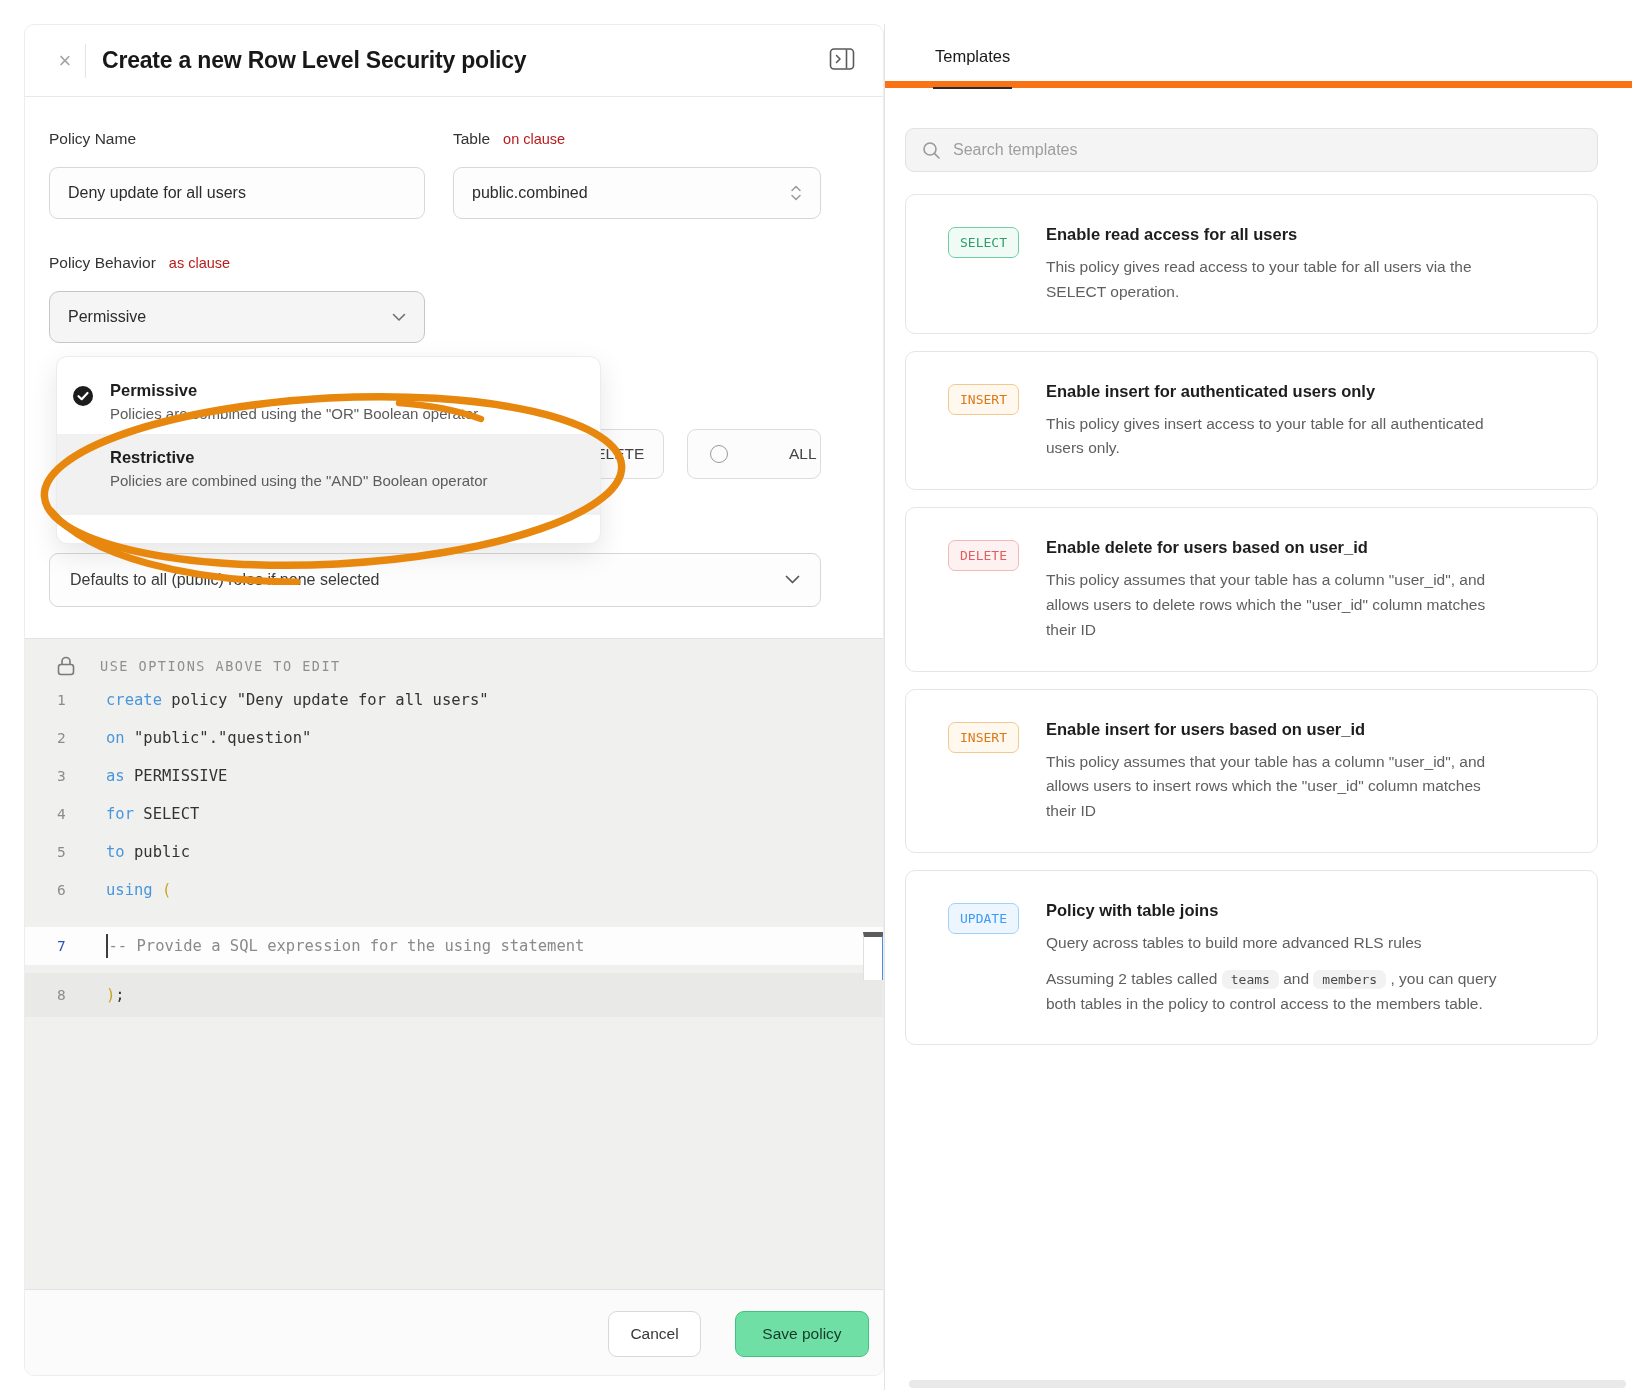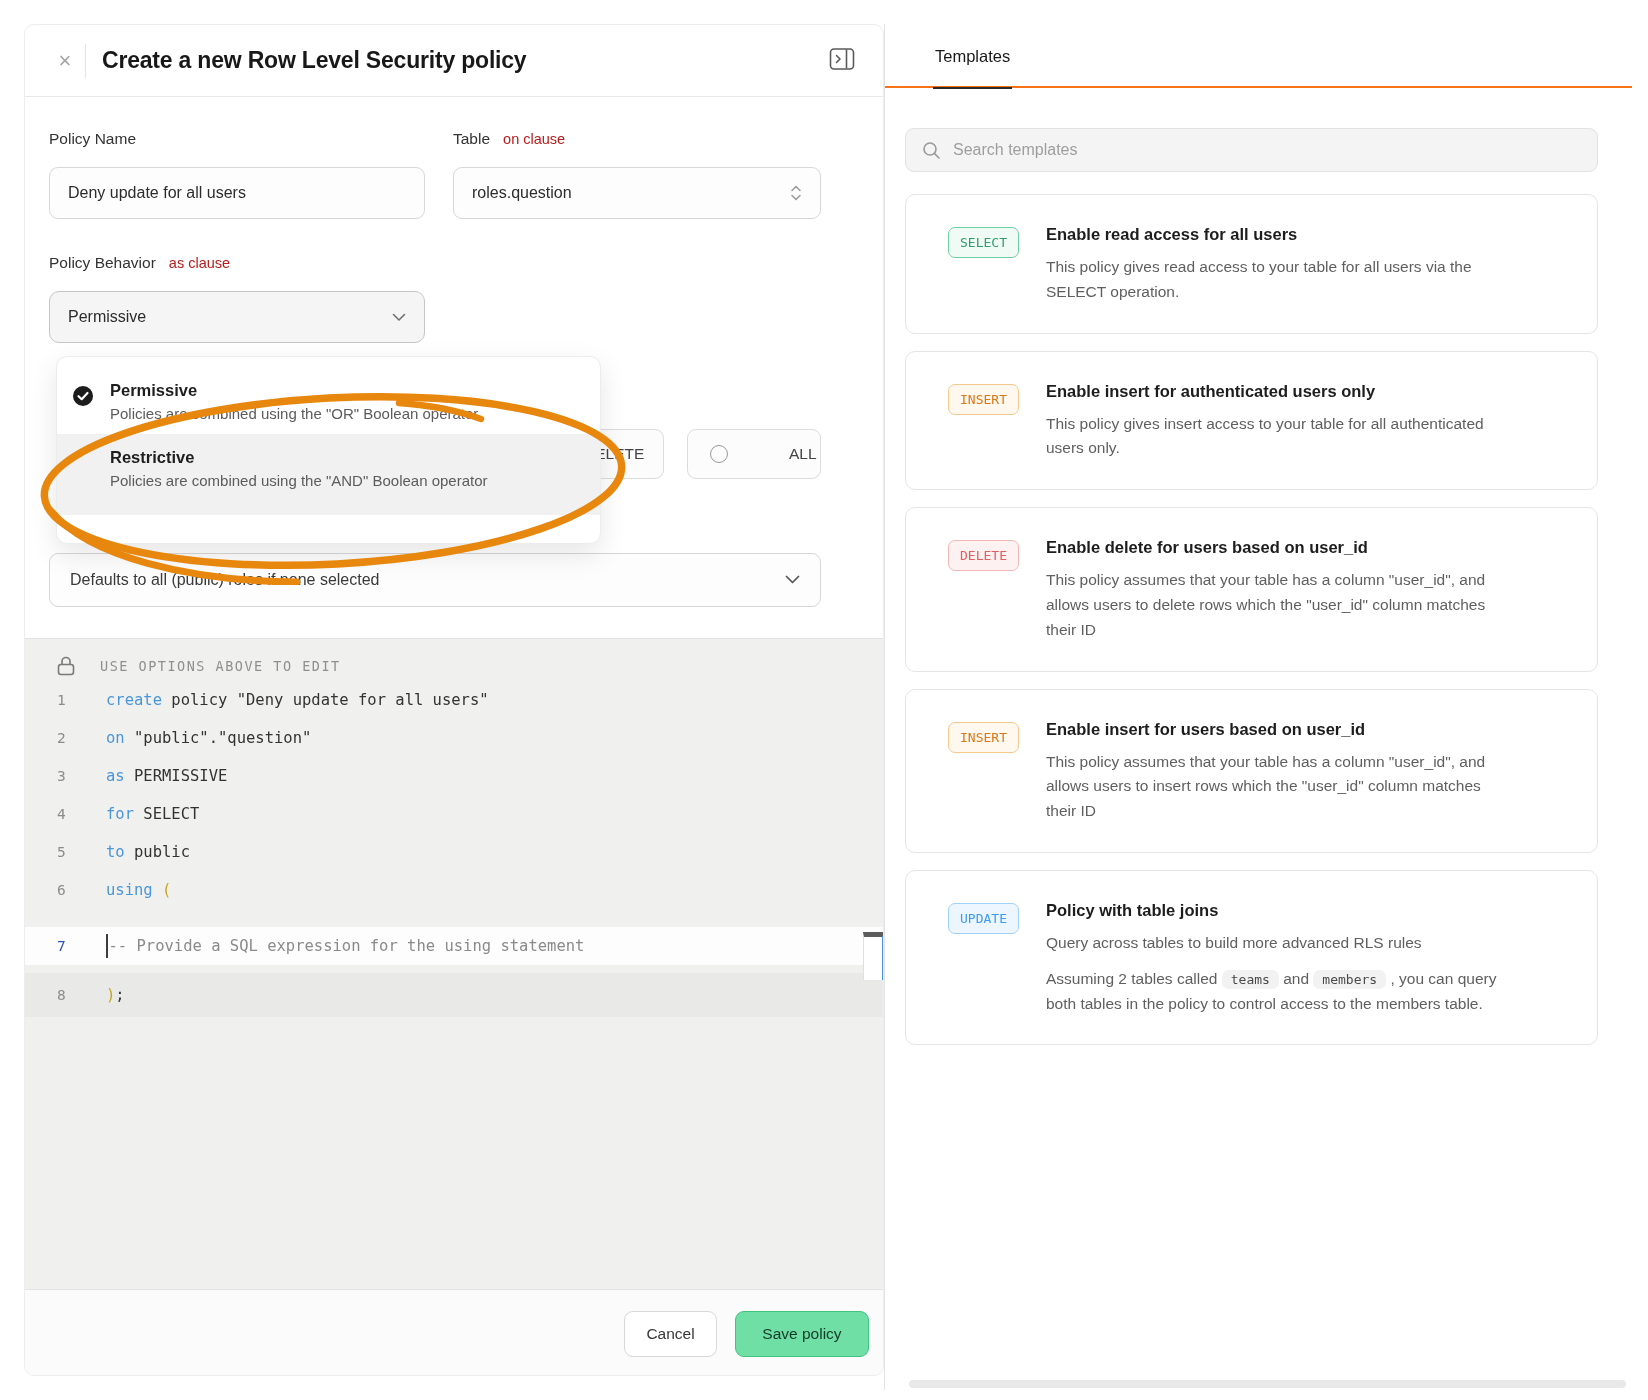--- a/index.html
+++ b/index.html
@@ -56,31 +56,31 @@
   .code-line.active .ln { color:#2f54b8; }
   .code { margin-left:19px; font-size:15.5px; color:#333; white-space:pre; }
   .tok-kw { color:#4a96db; }
   .tok-pl { color:#333333; }
   .tok-yl { color:#c9a525; }
   .tok-cm { color:#8a8a8a; }
   .cursor-bar { display:inline-block; width:1.5px; height:24px; background:#3c3c3c; vertical-align:middle; margin-right:1px; }
   .edge-widget { position:absolute; right:0; top:293px; width:22px; height:48px; background:#ffffff; border-top:5px solid #5c5c5c; border-right:3px solid #4a90e2; border-left:1px solid #e0e0e0; }
 
   
-  .dlg-footer { position:absolute; left:0; top:1264px; width:860px; height:88px; background:#fbfbfb; border-top:1px solid #e3e3e3; display:flex; align-items:center; justify-content:flex-end; gap:18px; padding-right:16px; }
+  .dlg-footer { position:absolute; left:0; top:1264px; width:860px; height:88px; background:#fbfbfb; border-top:1px solid #e3e3e3; display:flex; align-items:center; justify-content:flex-end; gap:34px; padding-right:16px; }
   .btn { height:46px; border-radius:9px; font-size:15.5px; display:flex; align-items:center; justify-content:center; cursor:pointer; font-family:"Liberation Sans", sans-serif; }
   .btn-cancel { width:93px; background:#ffffff; border:1px solid #d8d8d8; color:#383838; }
   .btn-save { width:134px; background:#70dfa6; border:1px solid #41c281; color:#123a26; font-weight:500; }
 
   
   .annotation { position:absolute; left:4px; top:356px; z-index:30; pointer-events:none; }
 
   
   .tpanel { position:absolute; left:884px; top:24px; width:748px; height:1366px; background:#fff; border-left:1px solid #e3e3e3; overflow:hidden; }
-  .tab-row { position:relative; height:64px; border-bottom:2px solid #f97316; }
+  .tab-row { position:relative; height:64px; border-bottom:7px solid #f97316; }
   .tab { position:absolute; left:50px; top:0; height:64px; display:flex; align-items:center; font-size:16.5px; font-weight:500; color:#1a1a1a; cursor:pointer; }
   .tab::after { content:""; position:absolute; left:-2px; right:-2px; bottom:-1px; height:2.5px; background:#2b2b2b; }
   .tp-content { padding:40px 34px 0 20px; }
   .search-box { position:relative; height:44px; background:#f4f4f4; border:1px solid #e2e2e2; border-radius:9px; display:flex; align-items:center; }
   .search-icon { margin-left:16px; width:19px; height:19px; flex:none; }
   .search-input { border:none; outline:none; background:transparent; margin-left:12px; font-size:16px; color:#3a3a3a; width:600px; font-family:"Liberation Sans", sans-serif; }
   .search-input::placeholder { color:#9e9e9e; }
 
   .cards { margin-top:22px; display:flex; flex-direction:column; gap:17px; }
   .tpl-card { border:1px solid #e5e5e5; border-radius:10px; background:#fff; padding:30px 28px 28px 42px; display:flex; gap:27px; cursor:pointer; }
@@ -118,21 +118,21 @@
     </div>
     <div class="labelrow1b">
       <span class="fld-label">Table</span><span class="fld-clause">on clause</span>
     </div>
 
     <div class="input-box name-input">
       <span>Deny update for all users</span>
     </div>
 
     <div class="input-box table-select">
-      <span>roles.question</span>
+      <span>public.combined</span>
       <svg width="12" height="18" viewBox="0 0 12 18" fill="none">
         <polyline points="2,6.5 6,2.5 10,6.5" stroke="#9b9b9b" stroke-width="1.5" fill="none" stroke-linecap="round" stroke-linejoin="round"></polyline>
         <polyline points="2,11.5 6,15.5 10,11.5" stroke="#9b9b9b" stroke-width="1.5" fill="none" stroke-linecap="round" stroke-linejoin="round"></polyline>
       </svg>
     </div>
 
     <div class="labelrow2">
       <span class="fld-label">Policy Behavior</span><span class="fld-clause">as clause</span>
     </div>
 

